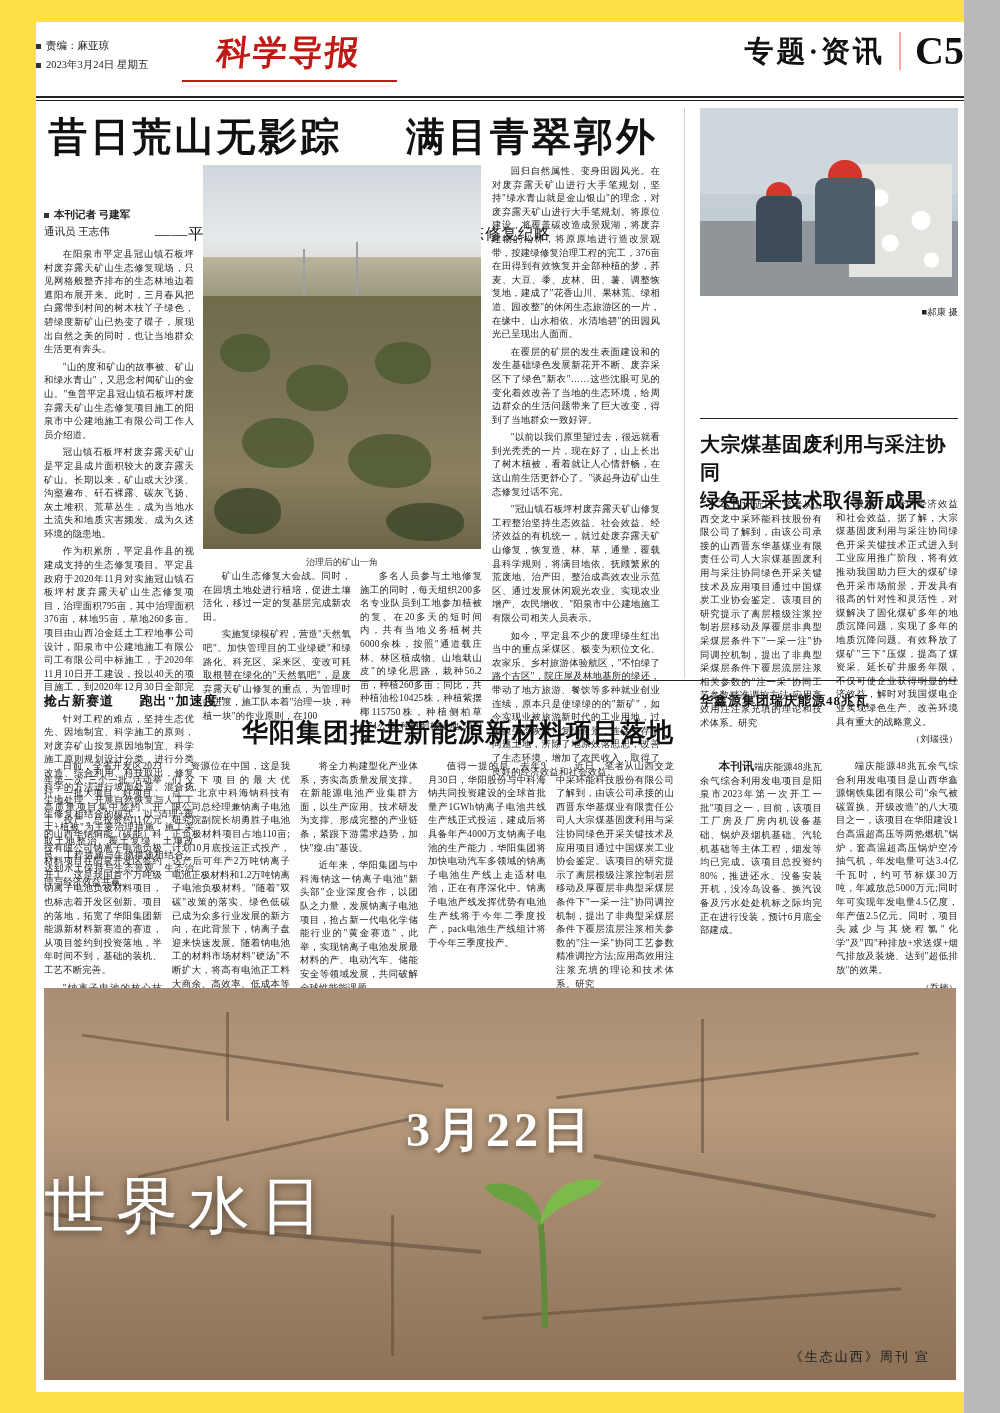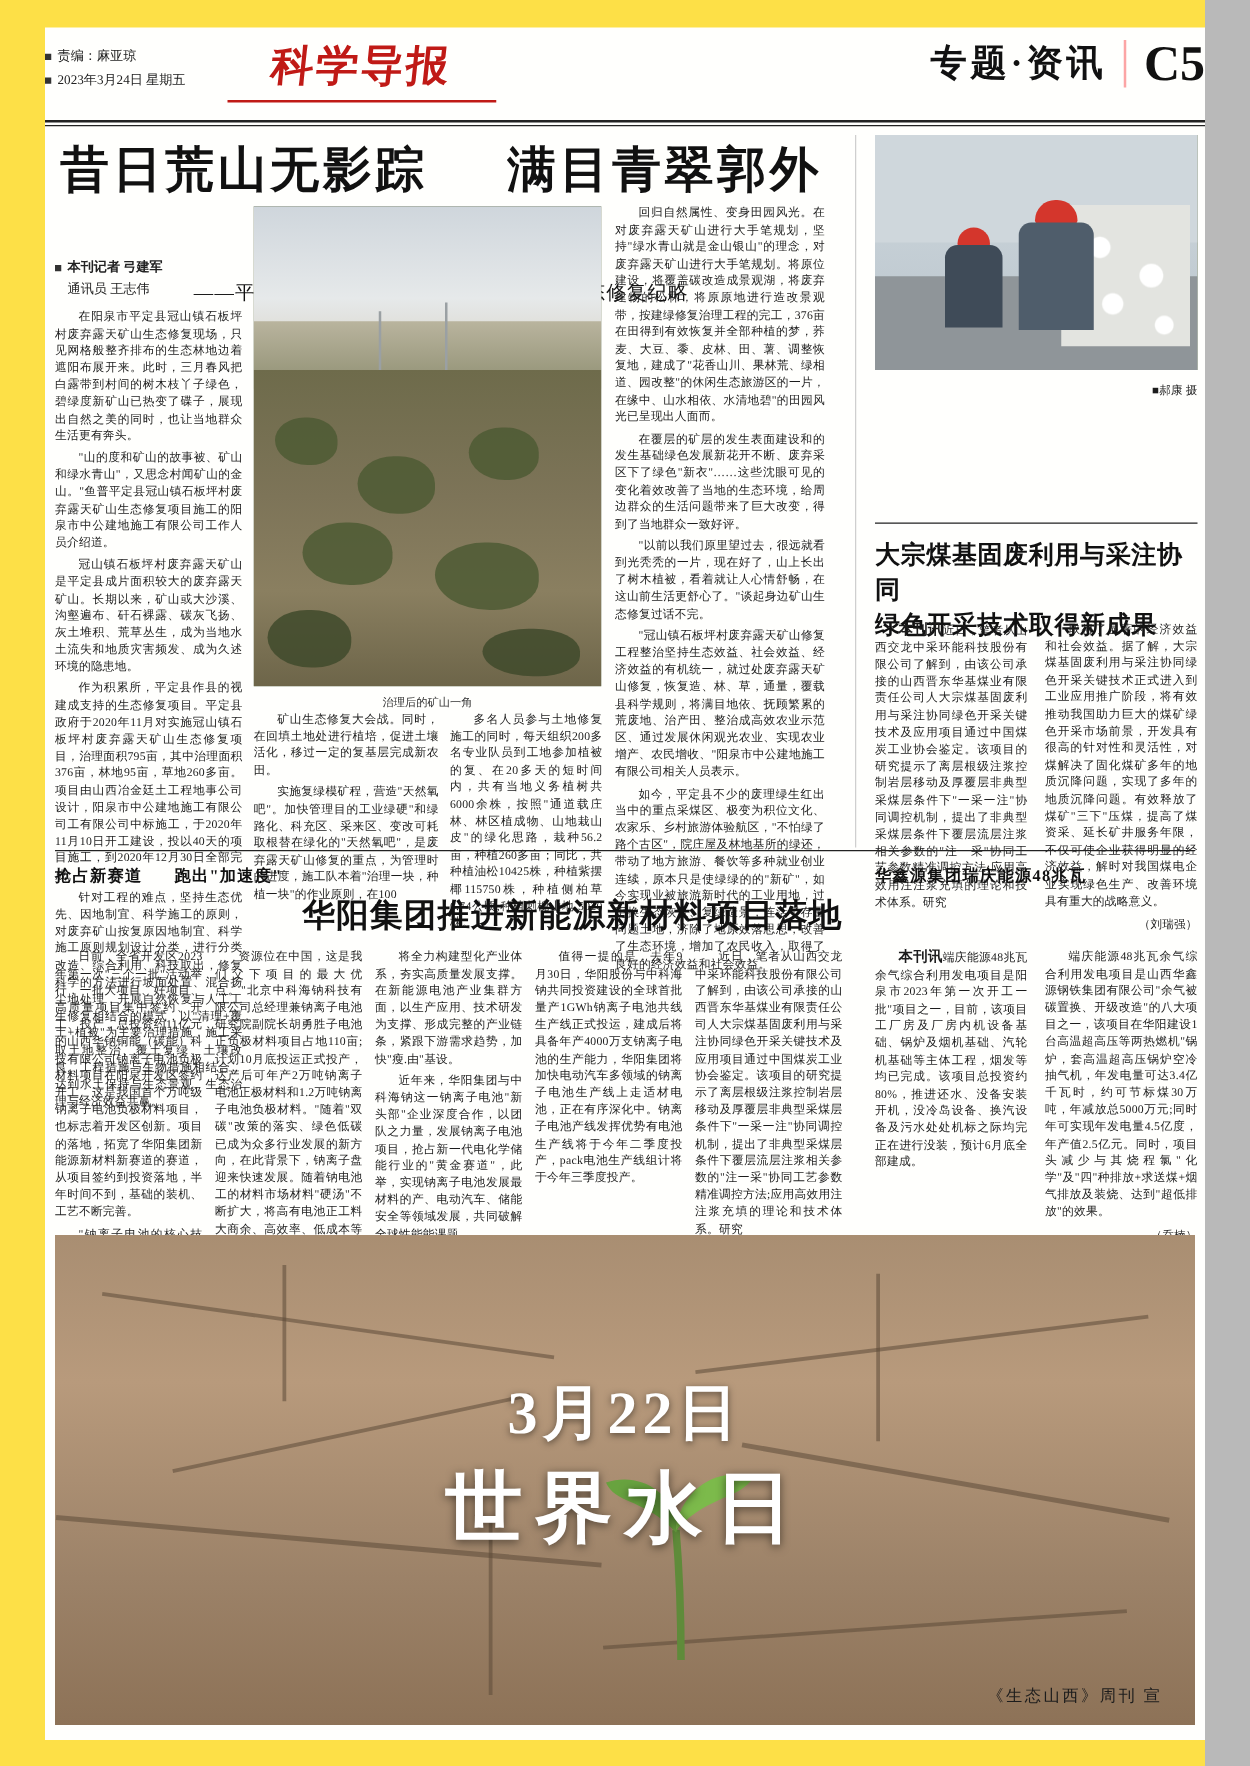--- a/index.html
+++ b/index.html
@@ -62,22 +62,22 @@
                radial-gradient(circle at 40% 70%, #fff 0 8px, transparent 9px),
                radial-gradient(circle at 80% 85%, #fff 0 7px, transparent 8px),#e3e4e0;}
 
   
   #photo-bottom{left:44px;top:988px;width:912px;height:392px;}
   #photo-bottom .soil{position:absolute;inset:0;
     background:linear-gradient(#a98e72,#b89a7c 30%,#9c8268 70%,#8d7257);}
   #photo-bottom .crack{position:absolute;background:#5d4a38;opacity:.55;}
   #photo-bottom .txt1{position:absolute;left:0;right:0;top:110px;text-align:center;color:#fff;
     font-size:48px;font-weight:bold;letter-spacing:4px;text-shadow:0 2px 6px rgba(0,0,0,.5);}
-  #photo-bottom .txt2{position:absolute;left:0;right:0;top:176px;text-align:center;color:#fff;
-    font-size:62px;font-weight:bold;letter-spacing:10px;text-shadow:0 2px 8px rgba(0,0,0,.55);}
+  #photo-bottom .txt2{position:absolute;left:0;right:0;top:176px;color:#fff;
+    font-size:62px;font-weight:normal;letter-spacing:10px;text-shadow:0 2px 8px rgba(0,0,0,.55);}
   #photo-bottom .sprout{position:absolute;left:50%;top:150px;width:140px;height:190px;transform:translateX(-18%);}
   #photo-bottom .credit{position:absolute;right:26px;bottom:14px;color:#1c1c1c;font-size:13px;letter-spacing:2px;}
 
   .hr{position:absolute;background:#222;}
   .secthead{position:absolute;color:#111;}
   .kicker{font-size:13px;font-weight:bold;letter-spacing:1px;}
   .h2{font-size:26px;font-weight:bold;letter-spacing:1px;line-height:34px;}
   .h2s{font-size:20px;font-weight:bold;letter-spacing:0.5px;line-height:28px;}
   .small-title{font-size:11.5px;font-weight:bold;}
   .sig{text-align:right;font-size:9.2px;}
@@ -109,21 +109,21 @@
   <div class="headline">
     <div class="h1">
       <span>昔日荒山无影踪</span>
       &nbsp;&nbsp;&nbsp;
       <span>满目青翠郭外斜</span>
     </div>
     <div class="sub">——平定县冠山镇石板坪村废弃露天矿山生态修复纪略</div>
   </div>
   <div class="byline">
     <div><span class="sq"></span><b>本刊记者 弓建军</b></div>
-    <div style="margin-left:10px">通讯员 王志伟</div>
+    <div style="">通讯员 王志伟</div>
   </div>
 
   <div class="photo" id="photo-main">
     <div class="sky"></div>
     <div class="ridge"></div>
     <div class="ground"></div>
     <div class="tower" style="left:36%;top:22%;height:12%"></div>
     <div class="tower" style="left:55%;top:20%;height:14%"></div>
     <div class="brush" style="left:6%;top:44%;width:18%;height:10%"></div>
     <div class="brush" style="left:30%;top:52%;width:22%;height:12%"></div>

